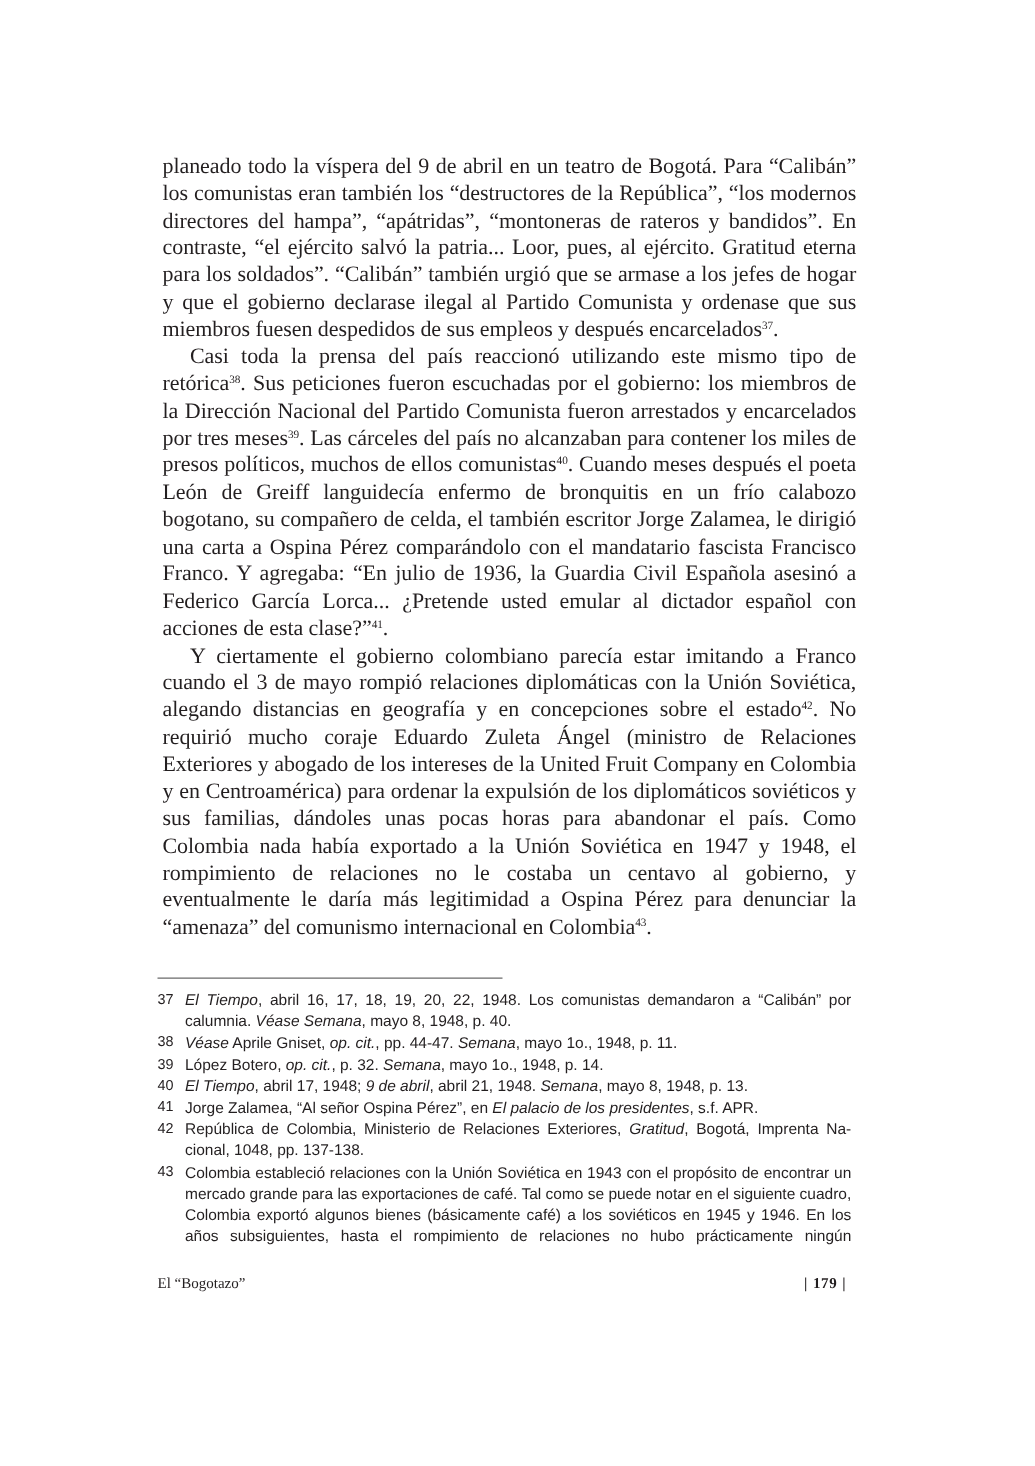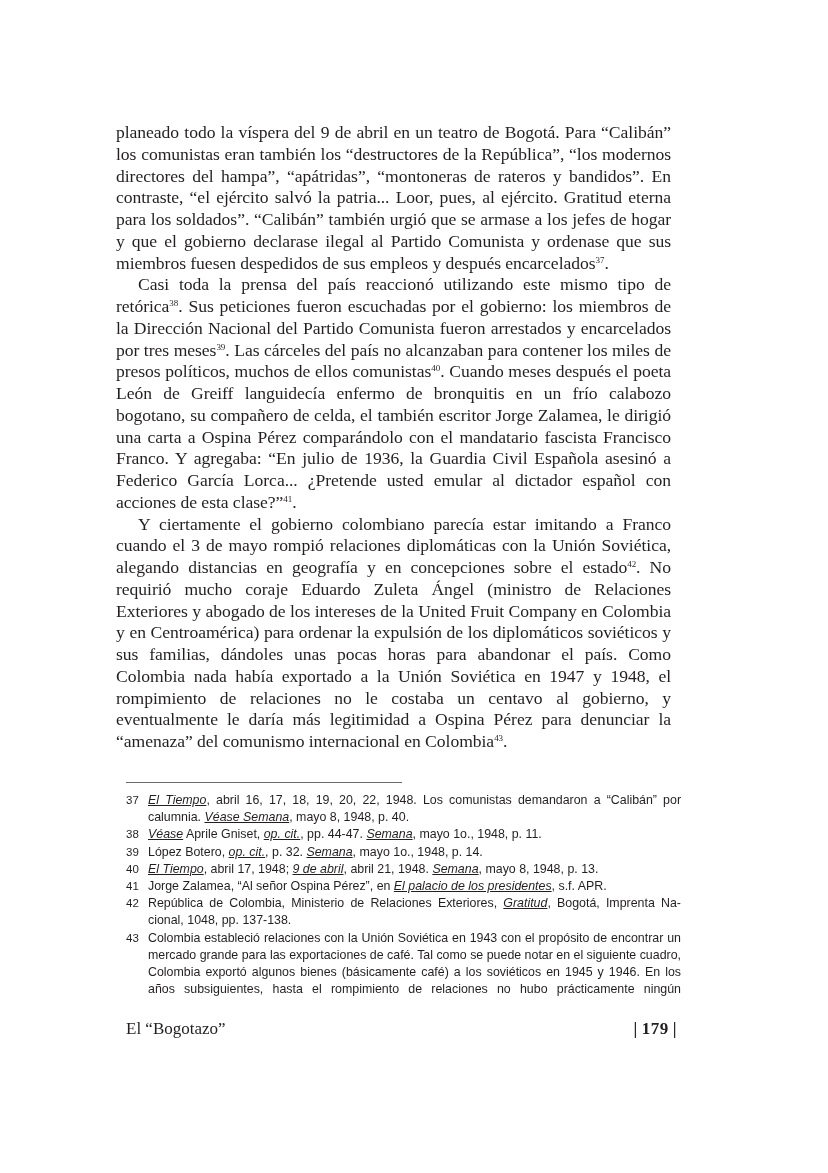--- a/index.html
+++ b/index.html
@@ -9,21 +9,21 @@
     }
     body {
       width: 828px;
       height: 1173px;
       position: relative;
       overflow: hidden;
       color: #231f20;
     }
     .page {
       position: absolute;
-      left: 116px;
+      left: 130px;
       top: 122px;
       width: 555px;
     }
     .body-text {
       font-family: "Liberation Serif", "DejaVu Serif", serif;
       font-size: 17.6px;
       line-height: 21.75px;
       text-align: justify;
       hyphens: manual;
       letter-spacing: -0.05px;
@@ -64,28 +64,28 @@
     }
     .fn-num {
       flex: 0 0 22px;
       width: 22px;
       font-size: 11.5px;
     }
     .fn-text {
       flex: 1;
       text-align: justify;
     }
-    .fn-text i { font-style: italic; text-decoration: underline; }
+    .fn-text i { font-style: italic; }
     .footer {
       position: absolute;
       left: 126px;
       top: 1019px;
       width: 555px;
       font-family: "Liberation Serif", "DejaVu Serif", serif;
-      font-size: 17px;
+      font-size: 12px;
       display: flex;
       justify-content: space-between;
       color: #231f20;
     }
     .pg {
       letter-spacing: 0.5px;
       font-weight: bold;
     }
     .bar { padding: 0 4px; }
   </style>

